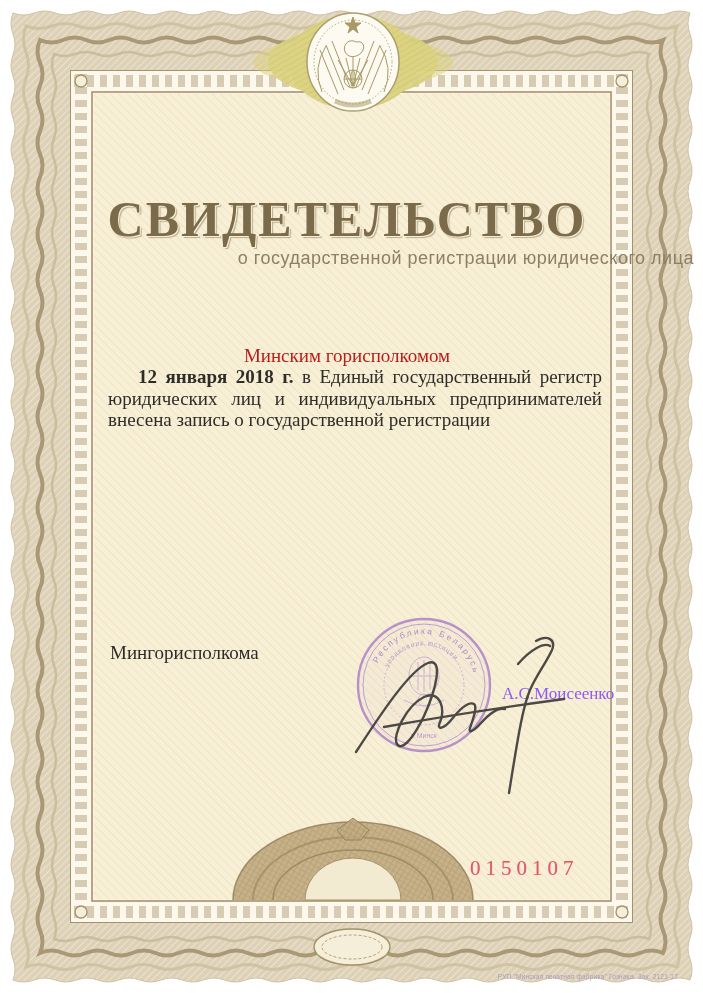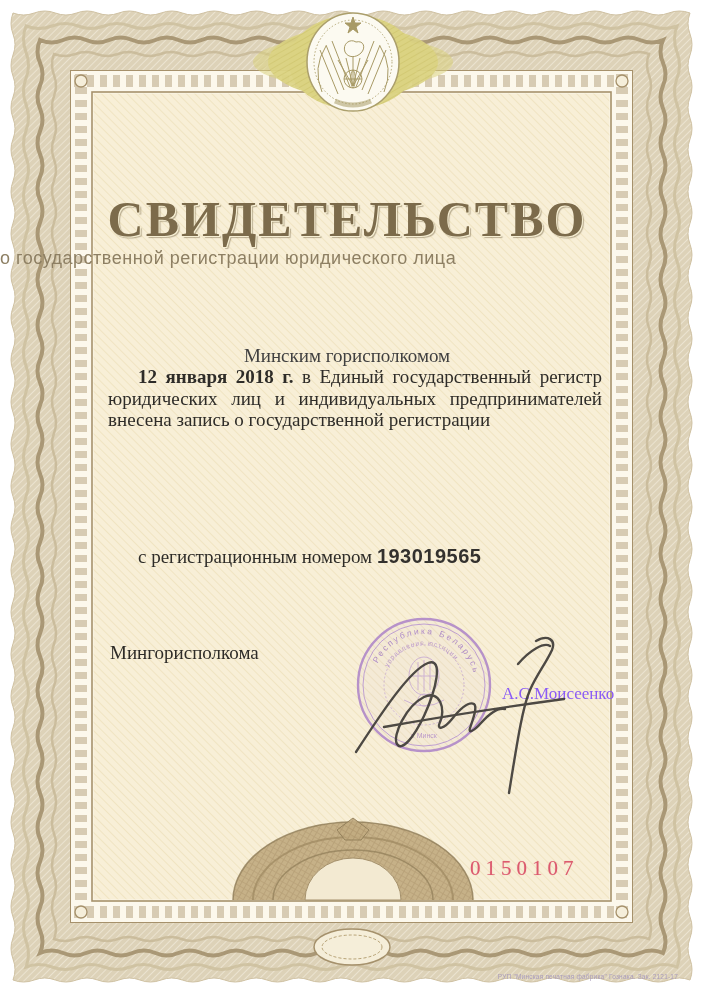--- a/index.html
+++ b/index.html
@@ -9,24 +9,24 @@
   }
   .decor{position:absolute;inset:0;z-index:0;}
   .overlay{position:absolute;inset:0;z-index:3;pointer-events:none;}
   .txt{position:absolute;z-index:2;}
   .title{
     left:0;right:0;top:190px;text-align:center;
     font-size:50px;font-weight:bold;letter-spacing:2px;color:#7c6b4b;
     text-shadow:1px 1px 0 #f7efd3, 2px 2px 1px rgba(110,95,62,.45);
   }
   .subtitle{
-    left:0;right:0;top:248px;text-align:left;
+    left:0;right:0;top:248px;text-align:right;
     font-family:"Liberation Sans",sans-serif;font-size:18px;color:#8d7f63;letter-spacing:.5px;
   }
-  .issuer{left:0;right:0;top:345px;text-align:center;font-size:19px;color:#404040;}
+  .issuer{left:0;right:0;top:345px;text-align:center;font-size:19px;color:#b91c1c;}
   .para{
     left:108px;width:494px;top:366px;font-size:19px;line-height:21.5px;
     text-align:justify;text-indent:30px;color:#2e2c28;
   }
   .para .b{font-weight:bold;}
   .entity{left:0;right:0;top:448px;text-align:center;font-weight:bold;font-size:19px;line-height:23px;color:#22201c;}
   .regline{left:138px;top:545px;font-size:19px;color:#2e2c28;}
   .regline .num{font-family:"Liberation Sans",sans-serif;font-weight:bold;font-size:20px;color:#33312e;letter-spacing:.5px;}
   .official{left:110px;top:641px;font-size:19px;line-height:23px;color:#2e2c28;}
   .signer{left:502px;top:684px;font-size:17px;color:#8b5cf6;}
@@ -125,21 +125,20 @@
   </svg>
 
   <div class="txt title">СВИДЕТЕЛЬСТВО</div>
   <div class="txt subtitle">о государственной регистрации юридического лица</div>
 
   <div class="txt issuer">Минским горисполкомом</div>
 
   <div class="txt para"><span class="b">12 января 2018 г.</span> <span>в Единый государственный регистр юридических лиц и индивидуальных предпринимателей внесена запись о государственной регистрации</span></div>
 
 
-  <div class="txt regline"><span>с регистрационным номером</span> <span class="num">193019565</span></div>
 
   <div class="txt official">
     <div>Мингорисполкома</div>
   </div>
 
   <div class="txt signer">А.С.Моисеенко</div>
 
   <div class="txt serial">0150107</div>
 
   <div class="txt imprint">РУП "Минская печатная фабрика" Гознака. Зак. 2121-17</div>

